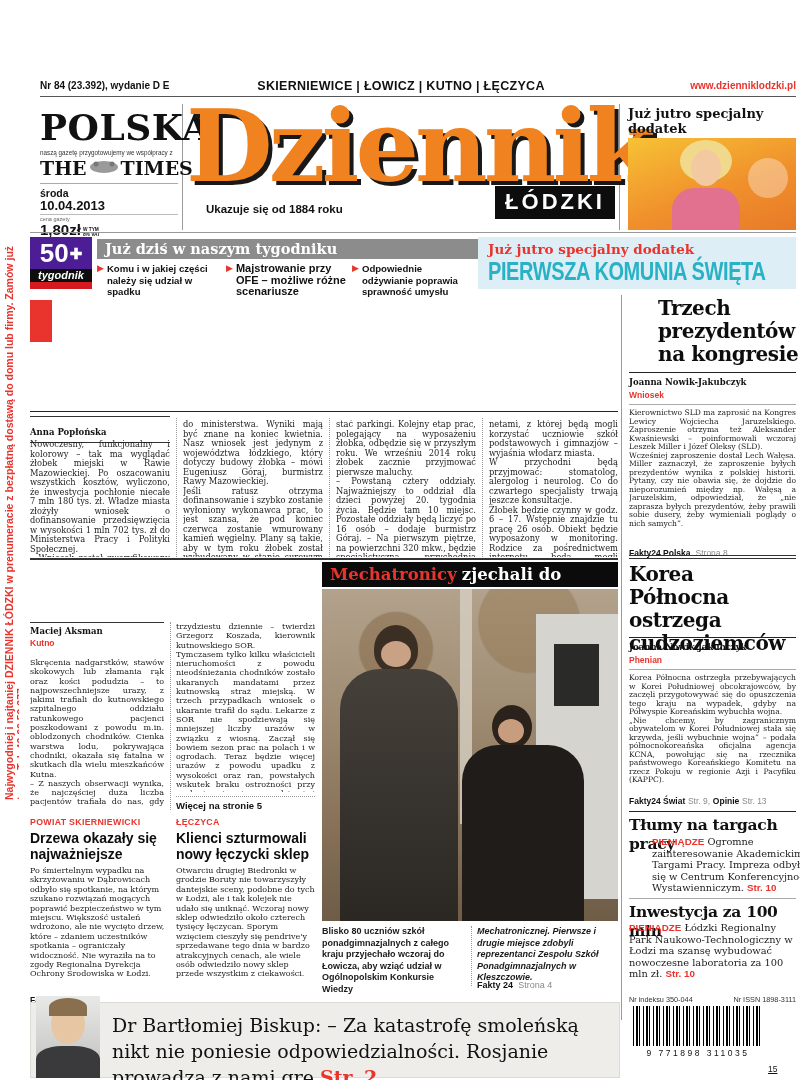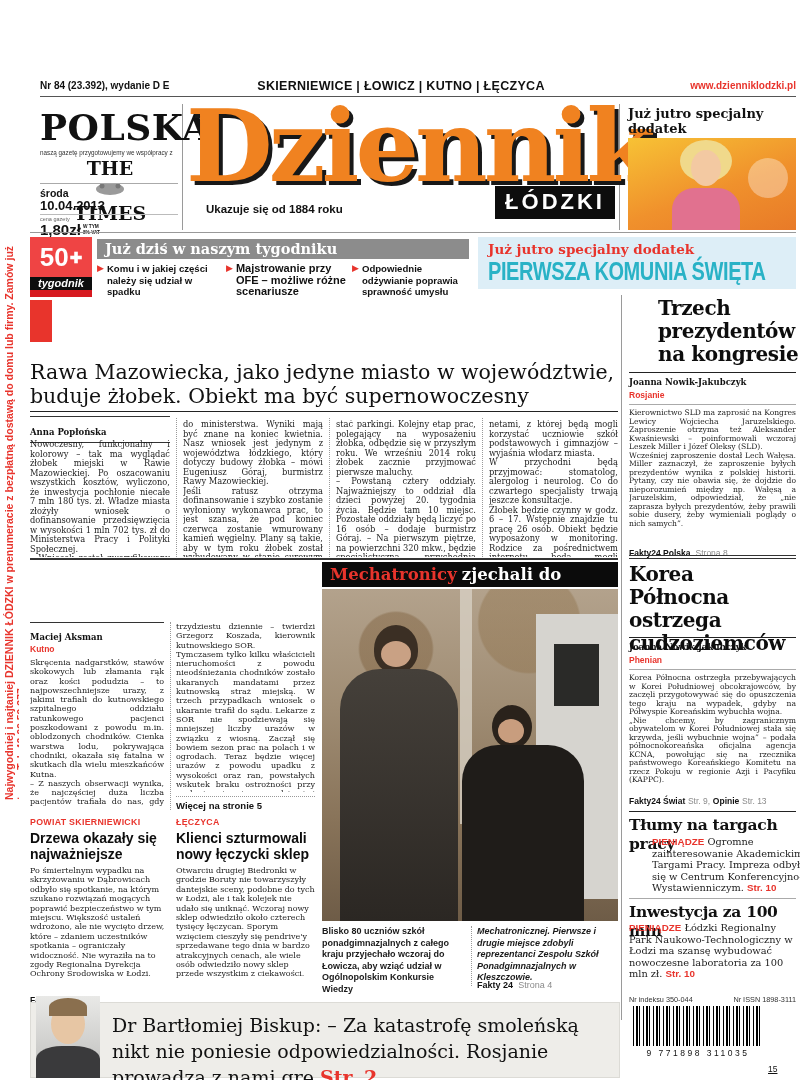--- a/index.html
+++ b/index.html
@@ -40,35 +40,35 @@
   <div class="s sans b" style="left:40px;top:80px;font-size:10px;">Nr 84 (23.392), wydanie D E</div>
   <div class="s sans b" style="left:186px;top:79px;width:430px;text-align:center;font-size:12.5px;letter-spacing:0.3px;">SKIERNIEWICE | ŁOWICZ | KUTNO | ŁĘCZYCA</div>
   <div class="s sans b" style="left:600px;top:80px;width:196px;text-align:right;font-size:10px;color:#e8342c;">www.dzienniklodzki.pl</div>
   <div class="s rule" style="left:40px;top:96px;width:756px;"></div>
 
   <div class="s vline" style="left:182px;top:104px;height:126px;"></div>
   <div class="s vline" style="left:619px;top:104px;height:126px;"></div>
 
   <div class="s serif" style="left:40px;top:106px;font-size:36px;font-weight:bold;letter-spacing:0.5px;">POLSKA</div>
   <div class="s sans" style="left:40px;top:149px;width:140px;font-size:6.3px;color:#333;">naszą gazetę przygotowujemy we współpracy z</div>
-  <div class="s" style="left:40px;top:157px;width:140px;display:flex;align-items:center;gap:2px;flex-direction:column;">
+  <div class="s" style="left:40px;top:157px;width:140px;display:flex;align-items:center;gap:2px;">
     <span class="serif b" style="font-size:19px;">THE</span>
     <span><svg width="30" height="15" viewBox="0 0 30 15">
           <ellipse cx="15" cy="8" rx="14" ry="6" fill="#9a9a9a"></ellipse>
           <circle cx="7" cy="5" r="2.5" fill="#777"></circle>
           <circle cx="23" cy="5" r="2.5" fill="#777"></circle>
         </svg></span>
     <span class="serif b" style="font-size:19px;">TIMES</span>
   </div>
   <div class="s rule" style="left:40px;top:183px;width:138px;background:#aaa;"></div>
   <div class="s sans b" style="left:40px;top:187px;font-size:10.5px;">środa</div>
   <div class="s sans b" style="left:40px;top:198px;font-size:13px;">10.04.2013</div>
   <div class="s rule" style="left:40px;top:214px;width:138px;background:#bbb;"></div>
   <div class="s sans" style="left:40px;top:216px;font-size:5.5px;color:#666;">cena gazety</div>
-  <div class="s" style="left:40px;top:221px;display:flex;align-items:center;gap:2px;">
+  <div class="s" style="left:40px;top:221px;display:flex;align-items:flex-end;gap:2px;">
     <span class="sans b" style="font-size:15px;">1,80zł</span>
     <span class="sans b" style="font-size:4.8px;width:22px;line-height:1.15;display:inline-block;">W TYM 8% VAT</span>
   </div>
 
   <div class="s serif b" style="left:186px;top:96px;font-size:100px;line-height:1;letter-spacing:-4px;color:#f08220;text-shadow:4px 4px 0 #181818;white-space:nowrap;">Dziennik</div>
   <div class="s sans b" style="right:185px;top:186px;background:#0d0d0d;color:#fff;font-size:22px;letter-spacing:3px;padding:3px 10px 4px;">ŁÓDZKI</div>
   <div class="s sans b" style="left:206px;top:203px;font-size:11.5px;">Ukazuje się od 1884 roku</div>
 
   <div class="s serif b" style="left:628px;top:106px;width:168px;font-size:13px;line-height:15px;">
     <div>Już jutro specjalny dodatek</div>
@@ -77,48 +77,47 @@
   <div class="s" style="left:628px;top:138px;width:168px;height:92px;overflow:hidden;background:linear-gradient(160deg,#f7c235,#f0912c 55%,#e87a28);">
     <div class="s" style="left:52px;top:2px;width:52px;height:42px;background:#f0d98b;border-radius:50%;"></div>
     <div class="s" style="left:63px;top:12px;width:30px;height:36px;background:#f3c9a2;border-radius:50%;"></div>
     <div class="s" style="left:44px;top:50px;width:68px;height:42px;background:#e1718f;border-radius:22px 22px 0 0;"></div>
     <div class="s" style="left:120px;top:20px;width:40px;height:40px;background:rgba(255,255,255,.35);border-radius:50%;"></div>
   </div>
 
   <div class="s rule" style="left:30px;top:232px;width:766px;background:#999;"></div>
 
   <div class="s" style="left:30px;top:237px;width:62px;height:52px;">
-    <div style="height:40px;background:#ef4444;color:#fff;display:flex;align-items:center;justify-content:center;gap:1px;">
+    <div style="height:32px;background:#4c1d95;color:#fff;display:flex;align-items:center;justify-content:center;gap:1px;">
       <span class="sans b" style="font-size:26px;line-height:1;">50</span>
       <span class="sans b" style="font-size:15px;line-height:1;">✚</span>
     </div>
     <div class="sans b" style="height:13px;background:#0d0d0d;color:#fff;font-size:11px;font-style:italic;text-align:center;line-height:13px;">tygodnik</div>
     <div style="height:7px;background:#d6191f;"></div>
   </div>
-  <div class="s serif b" style="left:97px;top:239px;width:372px;height:20px;background:#8c8c8c;color:#fff;font-size:14.5px;line-height:20px;padding-left:8px;box-sizing:border-box;">Już dziś w naszym tygodniku</div>
+  <div class="s serif b" style="left:97px;top:239px;width:436px;height:20px;background:#8c8c8c;color:#fff;font-size:14.5px;line-height:20px;padding-left:8px;box-sizing:border-box;">Już dziś w naszym tygodniku</div>
   <div class="s" style="left:97px;top:263px;width:122px;display:flex;gap:3px;">
     <span class="red" style="font-size:9px;line-height:11px;">▶</span>
     <span class="sans b" style="font-size:9.6px;line-height:11.5px;">Komu i w jakiej części należy się udział w spadku</span>
   </div>
   <div class="s" style="left:226px;top:263px;width:120px;display:flex;gap:3px;">
     <span class="red" style="font-size:9px;line-height:11px;">▶</span>
     <span class="sans b" style="font-size:11px;line-height:11.5px;">Majstrowanie przy OFE – możliwe różne scenariusze</span>
   </div>
   <div class="s" style="left:352px;top:263px;width:118px;display:flex;gap:3px;">
     <span class="red" style="font-size:9px;line-height:11px;">▶</span>
     <span class="sans b" style="font-size:9.6px;line-height:11.5px;">Odpowiednie odżywianie poprawia sprawność umysłu</span>
   </div>
 
   <div class="s" style="left:478px;top:237px;width:318px;height:52px;background:#ddeef7;padding:4px 10px;box-sizing:border-box;">
     <div class="serif b red" style="font-size:13.5px;">Już jutro specjalny dodatek</div>
     <div class="sans b cond" style="font-size:25px;color:#29b2c6;letter-spacing:-0.5px;">PIERWSZA KOMUNIA ŚWIĘTA</div>
   </div>
 
   <div class="s" style="left:30px;top:300px;width:22px;height:42px;background:#e8342c;"></div>
-  <div class="s serif" style="left:30px;top:360px;width:588px;font-size:20.5px;line-height:24px;color:#111;">Rawa Mazowiecka, jako jedyne miasto w województwie, buduje żłobek. Obiekt ma być supernowoczesny</div>
   <div class="s rule-dark" style="left:30px;top:411px;width:588px;"></div>
 
   <div class="s" style="left:30px;top:416px;width:140px;border-top:1px solid #333;border-bottom:1px solid #333;padding:3px 0;">
     <span class="byline">Anna Popłońska</span>
   </div>
   <div class="s body-txt" style="left:30px;top:440px;width:140px;height:117px;">Nowoczesny, funkcjonalny i kolorowy – tak ma wyglądać żłobek miejski w Rawie Mazowieckiej. Po oszacowaniu wszystkich kosztów, wyliczono, że inwestycja pochłonie niecałe 7 mln 180 tys. zł. Władze miasta złożyły wniosek o dofinansowanie przedsięwzięcia w wysokości 1 mln 702 tys. zł do Ministerstwa Pracy i Polityki Społecznej.
 – Wniosek został zweryfikowany przez Urząd Wojewódzki i przesłany</div>
   <div class="s body-txt" style="left:183px;top:420px;width:140px;height:137px;">do ministerstwa. Wyniki mają być znane na koniec kwietnia. Nasz wniosek jest jedynym z województwa łódzkiego, który dotyczy budowy żłobka – mówi Eugeniusz Góraj, burmistrz Rawy Mazowieckiej.
 Jeśli ratusz otrzyma dofinansowanie i szybko zostanie wyłoniony wykonawca prac, to jest szansa, że pod koniec czerwca zostanie wmurowany kamień węgielny. Plany są takie, aby w tym roku żłobek został wybudowany w stanie surowym zamkniętym. Wokół mają pow-</div>
   <div class="s body-txt" style="left:336px;top:420px;width:140px;height:137px;">stać parkingi. Kolejny etap prac, polegający na wyposażeniu żłobka, odbędzie się w przyszłym roku. We wrześniu 2014 roku żłobek zacznie przyjmować pierwsze maluchy.
@@ -129,31 +128,31 @@
   <div class="s dotv" style="left:176px;top:418px;height:139px;"></div>
   <div class="s dotv" style="left:329px;top:418px;height:139px;"></div>
   <div class="s dotv" style="left:482px;top:418px;height:139px;"></div>
   <div class="s" style="left:30px;top:558px;width:588px;height:2px;background:#333;"></div>
 
   <div class="s vline" style="left:621px;top:295px;height:725px;"></div>
 
   <div class="s rc-head" style="left:629px;top:297px;width:167px;margin-left:29px;">Trzech prezydentów na kongresie</div>
   <div class="s rule-dark" style="left:629px;top:372px;width:167px;"></div>
   <div class="s byline" style="left:629px;top:377px;">Joanna Nowik-Jakubczyk</div>
-  <div class="s loc" style="left:629px;top:390px;">Rosjanie</div>
+  <div class="s loc" style="left:629px;top:390px;">Wniosek</div>
   <div class="s rule" style="left:629px;top:404px;width:167px;background:#aaa;"></div>
   <div class="s body-txt body-sm" style="left:629px;top:409px;width:167px;height:130px;">Kierownictwo SLD ma zaprosić na Kongres Lewicy Wojciecha Jaruzelskiego. Zaproszenie otrzyma też Aleksander Kwaśniewski – poinformowali wczoraj Leszek Miller i Józef Oleksy (SLD).
 Wcześniej zaproszenie dostał Lech Wałęsa. Miller zaznaczył, że zaproszenie byłych prezydentów wynika z polskiej historii. Pytany, czy nie obawia się, że dojdzie do nieporozumień między np. Wałęsą a Jaruzelskim, odpowiedział, że „nie zaprasza byłych prezydentów, żeby prawili sobie dusery, żeby wymieniali poglądy o nich samych”.</div>
   <div class="s" style="left:629px;top:541px;">
     <span class="footer-line">Fakty24 Polska</span>
     <span class="footer-page">Strona 8</span>
   </div>
   <div class="s" style="left:629px;top:555px;width:167px;border-top:1px solid #333;border-bottom:1px solid #333;height:2px;"></div>
 
-  <div class="s" style="left:30px;top:622px;width:134px;border-top:1px solid #333;padding-top:9px;">
+  <div class="s" style="left:30px;top:622px;width:134px;border-top:1px solid #333;padding-top:3px;">
     <div class="byline">Maciej Aksman</div>
     <div class="loc" style="margin-top:2px;">Kutno</div>
   </div>
   <div class="s body-txt" style="left:30px;top:658px;width:134px;height:150px;font-size:8px;line-height:9.3px;">Skręcenia nadgarstków, stawów skokowych lub złamania rąk oraz kości podudzia – to najpowszechniejsze urazy, z jakimi trafiali do kutnowskiego szpitalnego oddziału ratunkowego pacjenci poszkodowani z powodu m.in. oblodzonych chodników. Cienka warstwa lodu, pokrywająca chodniki, okazała się fatalna w skutkach dla wielu mieszkańców Kutna.
 – Z naszych obserwacji wynika, że najczęściej duża liczba pacjentów trafiała do nas, gdy po lekkiej odwilży następowały mrozy. Wtedy przyjęć, spowodowanych urazami kończyn i stawów, mieliśmy od kilkunastu do nawet</div>
   <div class="s body-txt" style="left:176px;top:622px;width:139px;height:170px;font-size:8px;line-height:9.3px;">trzydziestu dziennie – twierdzi Grzegorz Koszada, kierownik kutnowskiego SOR.
 Tymczasem tylko kilku właścicieli nieruchomości z powodu nieodśnieżania chodników zostało ukaranych mandatami przez kutnowską straż miejską. W trzech przypadkach wniosek o ukaranie trafił do sądu. Lekarze z SOR nie spodziewają się mniejszej liczby urazów w związku z wiosną. Zaczął się bowiem sezon prac na polach i w ogrodach. Teraz będzie więcej urazów z powodu upadku z wysokości oraz ran, powstałych wskutek braku ostrożności przy posługiwaniu się narzędziami i maszynami rolniczymi.</div>
   <div class="s dotv" style="left:170px;top:622px;height:188px;"></div>
   <div class="s doth" style="left:176px;top:796px;width:139px;"></div>
   <div class="s sans b" style="left:176px;top:800px;font-size:9.5px;">Więcej na stronie 5</div>

